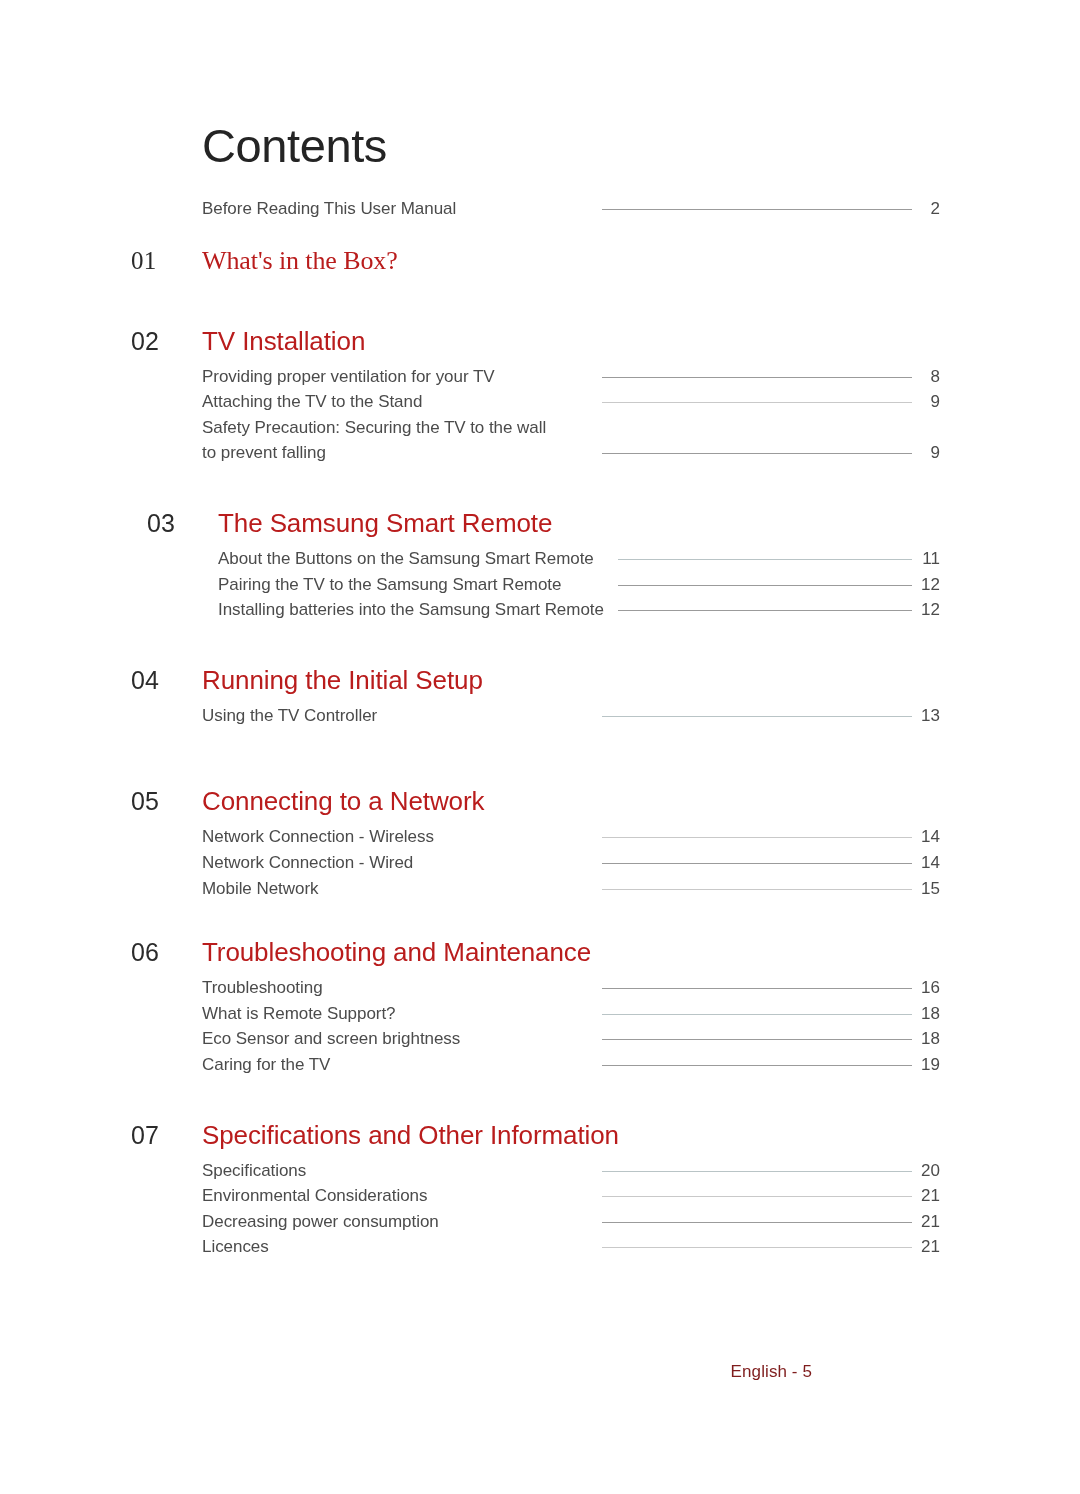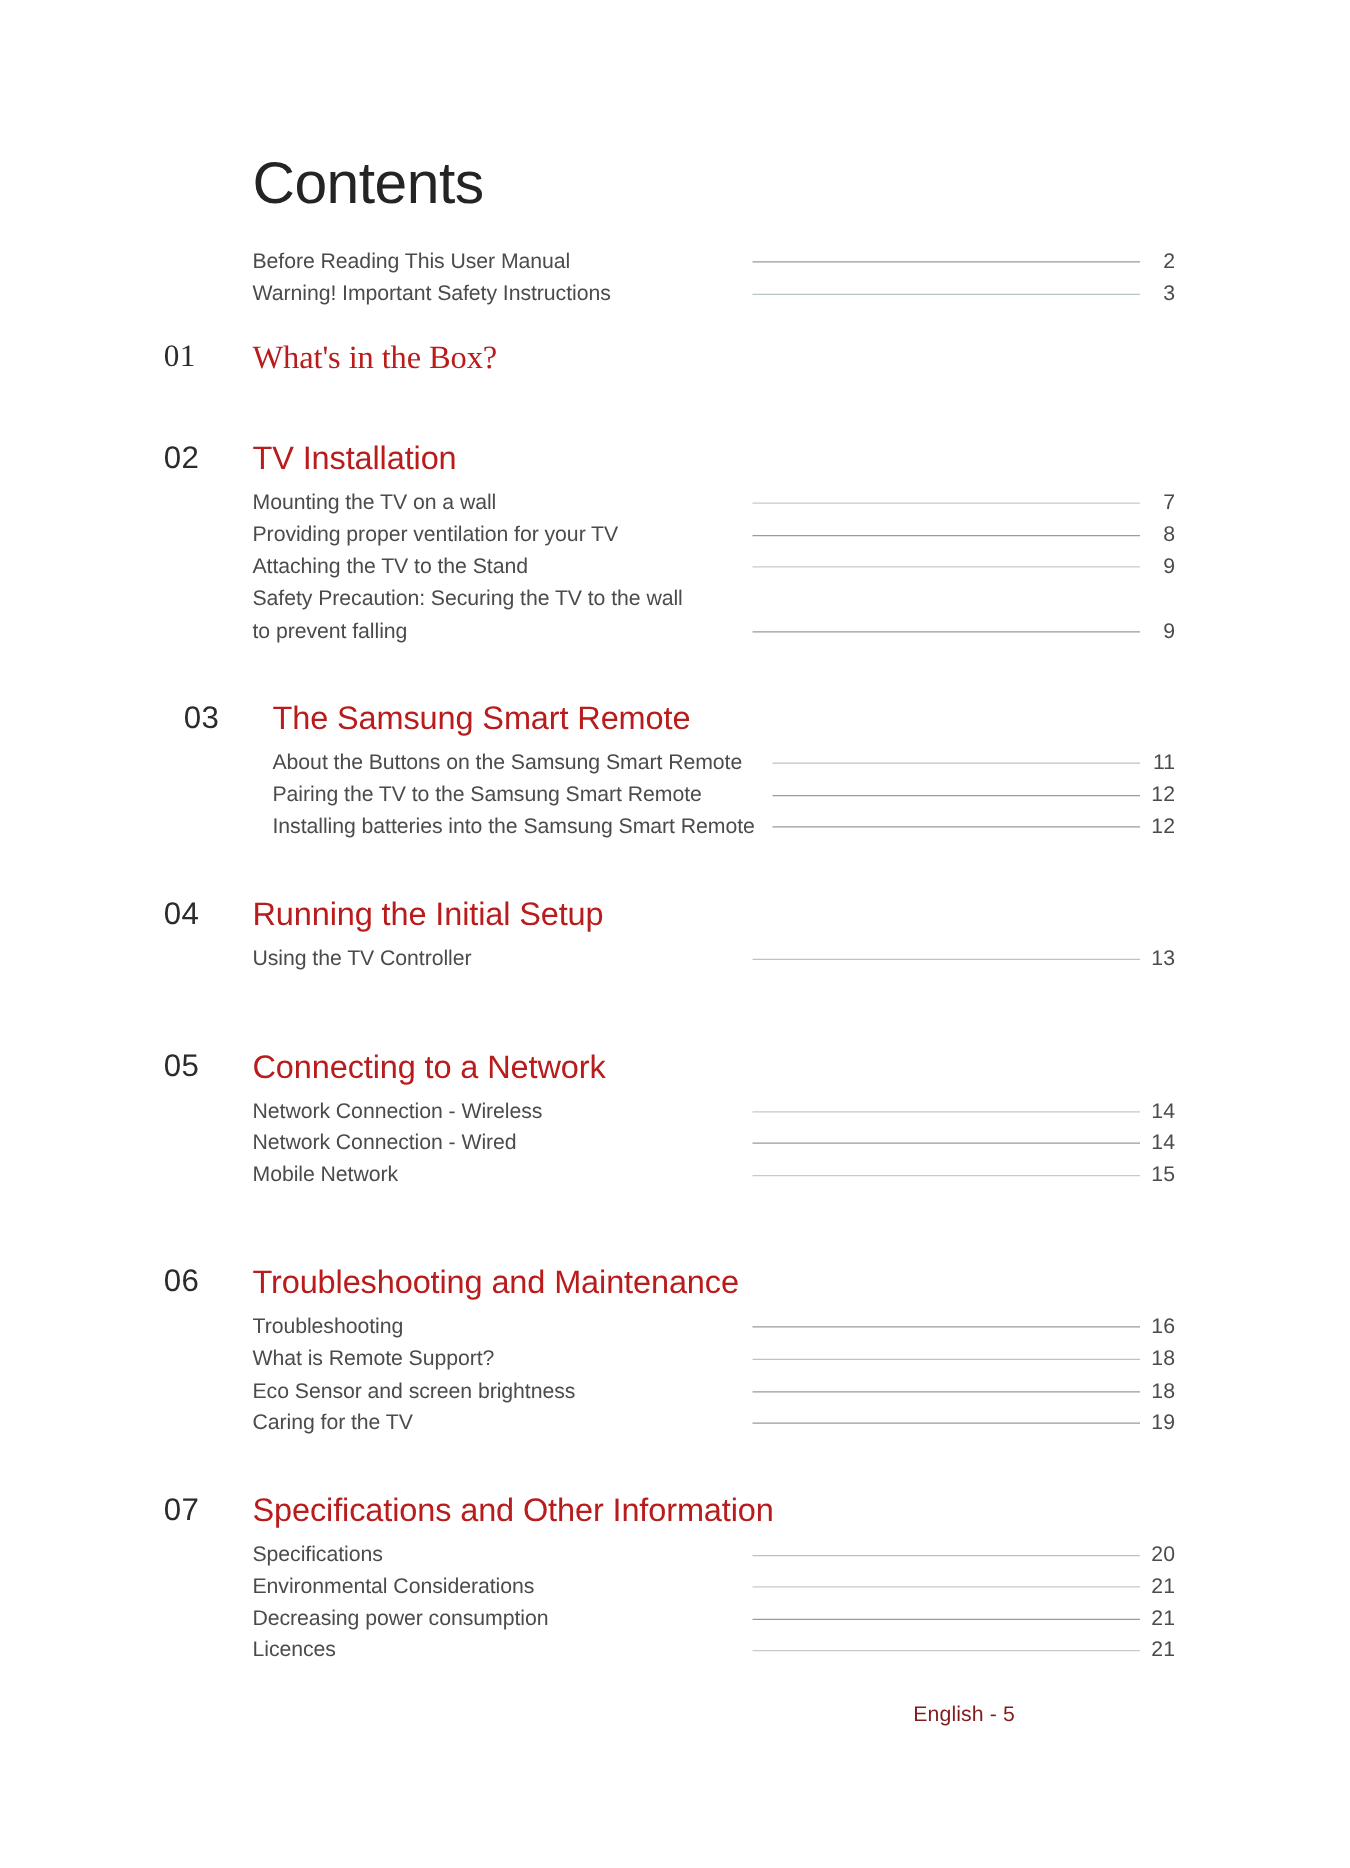--- a/index.html
+++ b/index.html
@@ -151,46 +151,36 @@
 
   <div class="toc">
 
     <div class="preface">
       <ul class="entries" id="preface-entries">
           <li class="entry">
             <span class="entry-label">Before Reading This User Manual</span>
             <span class="entry-leader"></span>
             <span class="entry-page">2</span>
           </li>
-          <li class="entry">
-            <span class="entry-label">Warning! Important Safety Instructions</span>
-            <span class="entry-leader tint"></span>
-            <span class="entry-page">3</span>
-          </li>
         </ul>
     </div>
 
     <div id="sections-host">
         <div class="section" style="margin-top: 22px; font-family: Liberation Serif, serif;">
           <div class="section-head">
             <span class="section-num">01</span>
             <span class="section-title">What's in the Box?</span>
           </div>
         </div>
         <div class="section" style="margin-top: 40px;">
           <div class="section-head">
             <span class="section-num">02</span>
             <span class="section-title">TV Installation</span>
           </div>
           <ul class="entries">
-            <li class="entry">
-              <span class="entry-label">Mounting the TV on a wall</span>
-              <span class="entry-leader faint"></span>
-              <span class="entry-page">7</span>
-            </li>
             <li class="entry">
               <span class="entry-label">Providing proper ventilation for your TV</span>
               <span class="entry-leader"></span>
               <span class="entry-page">8</span>
             </li>
             <li class="entry">
               <span class="entry-label">Attaching the TV to the Stand</span>
               <span class="entry-leader faint"></span>
               <span class="entry-page">9</span>
             </li>
@@ -256,21 +246,21 @@
               <span class="entry-leader"></span>
               <span class="entry-page">14</span>
             </li>
             <li class="entry">
               <span class="entry-label">Mobile Network</span>
               <span class="entry-leader faint"></span>
               <span class="entry-page">15</span>
             </li>
           </ul>
         </div>
-        <div class="section" style="margin-top: 56px;">
+        <div class="section" style="margin-top: 34px;">
           <div class="section-head">
             <span class="section-num">06</span>
             <span class="section-title">Troubleshooting and Maintenance</span>
           </div>
           <ul class="entries">
             <li class="entry">
               <span class="entry-label">Troubleshooting</span>
               <span class="entry-leader"></span>
               <span class="entry-page">16</span>
             </li>

